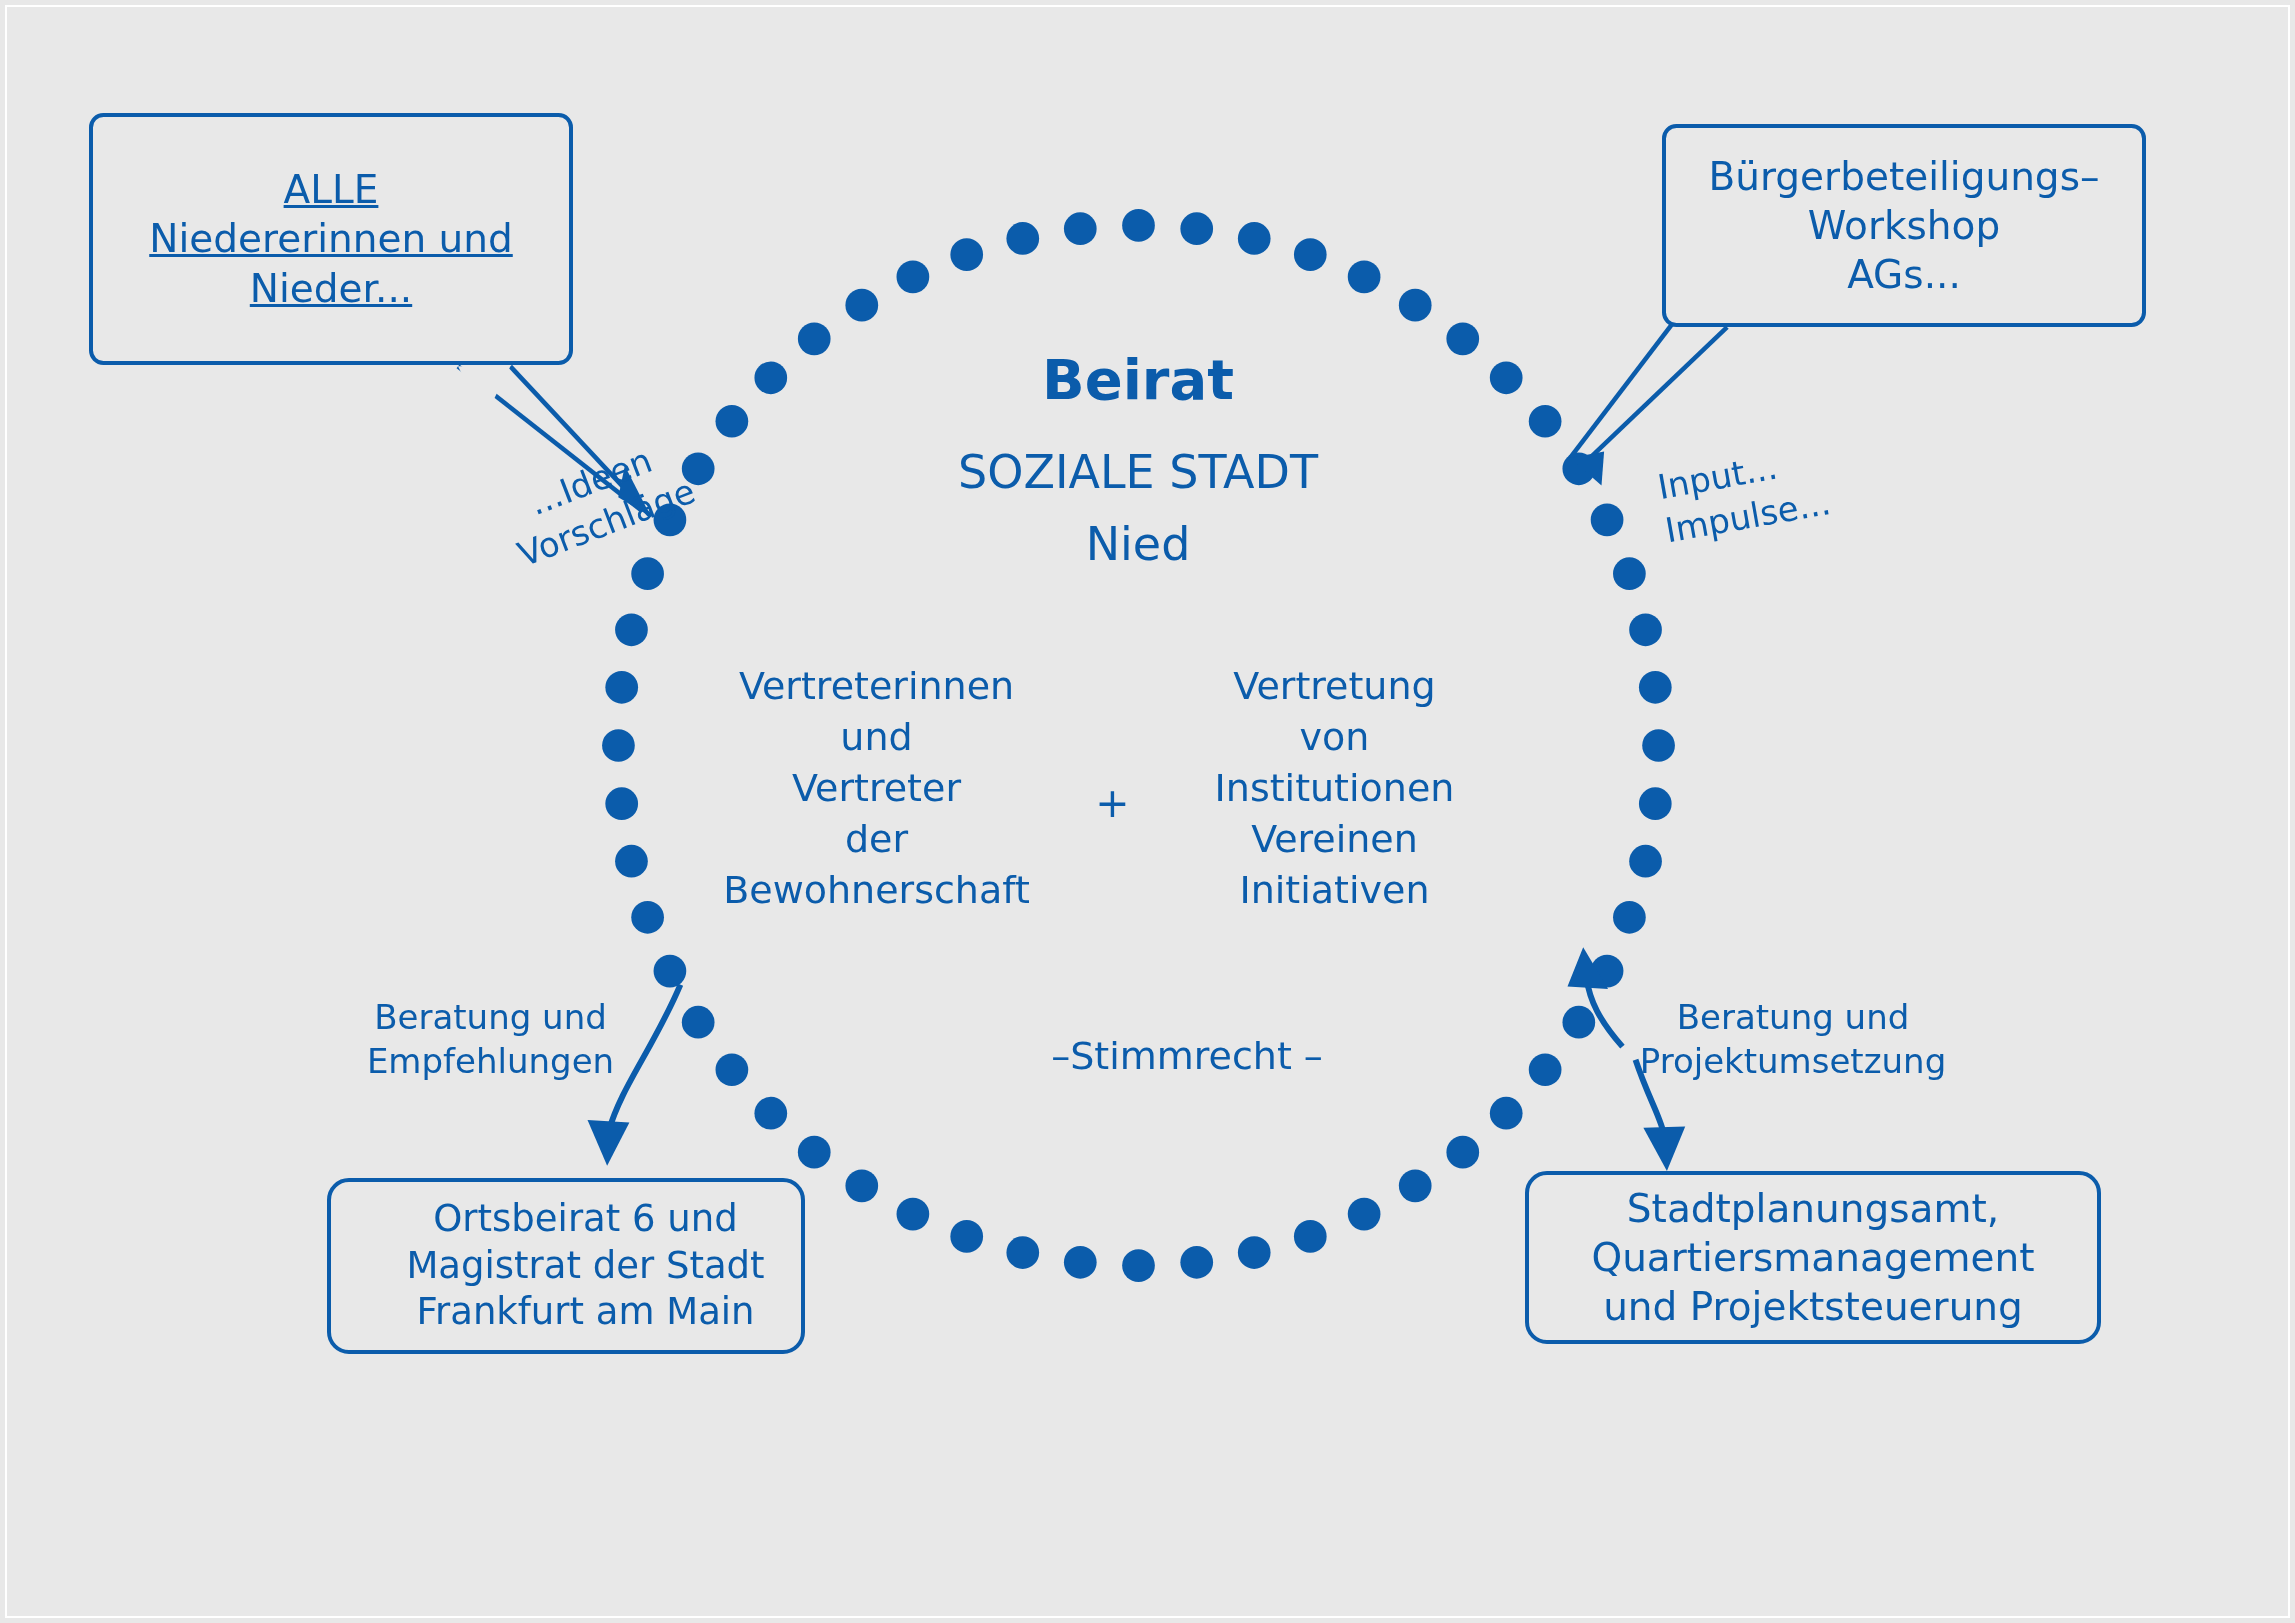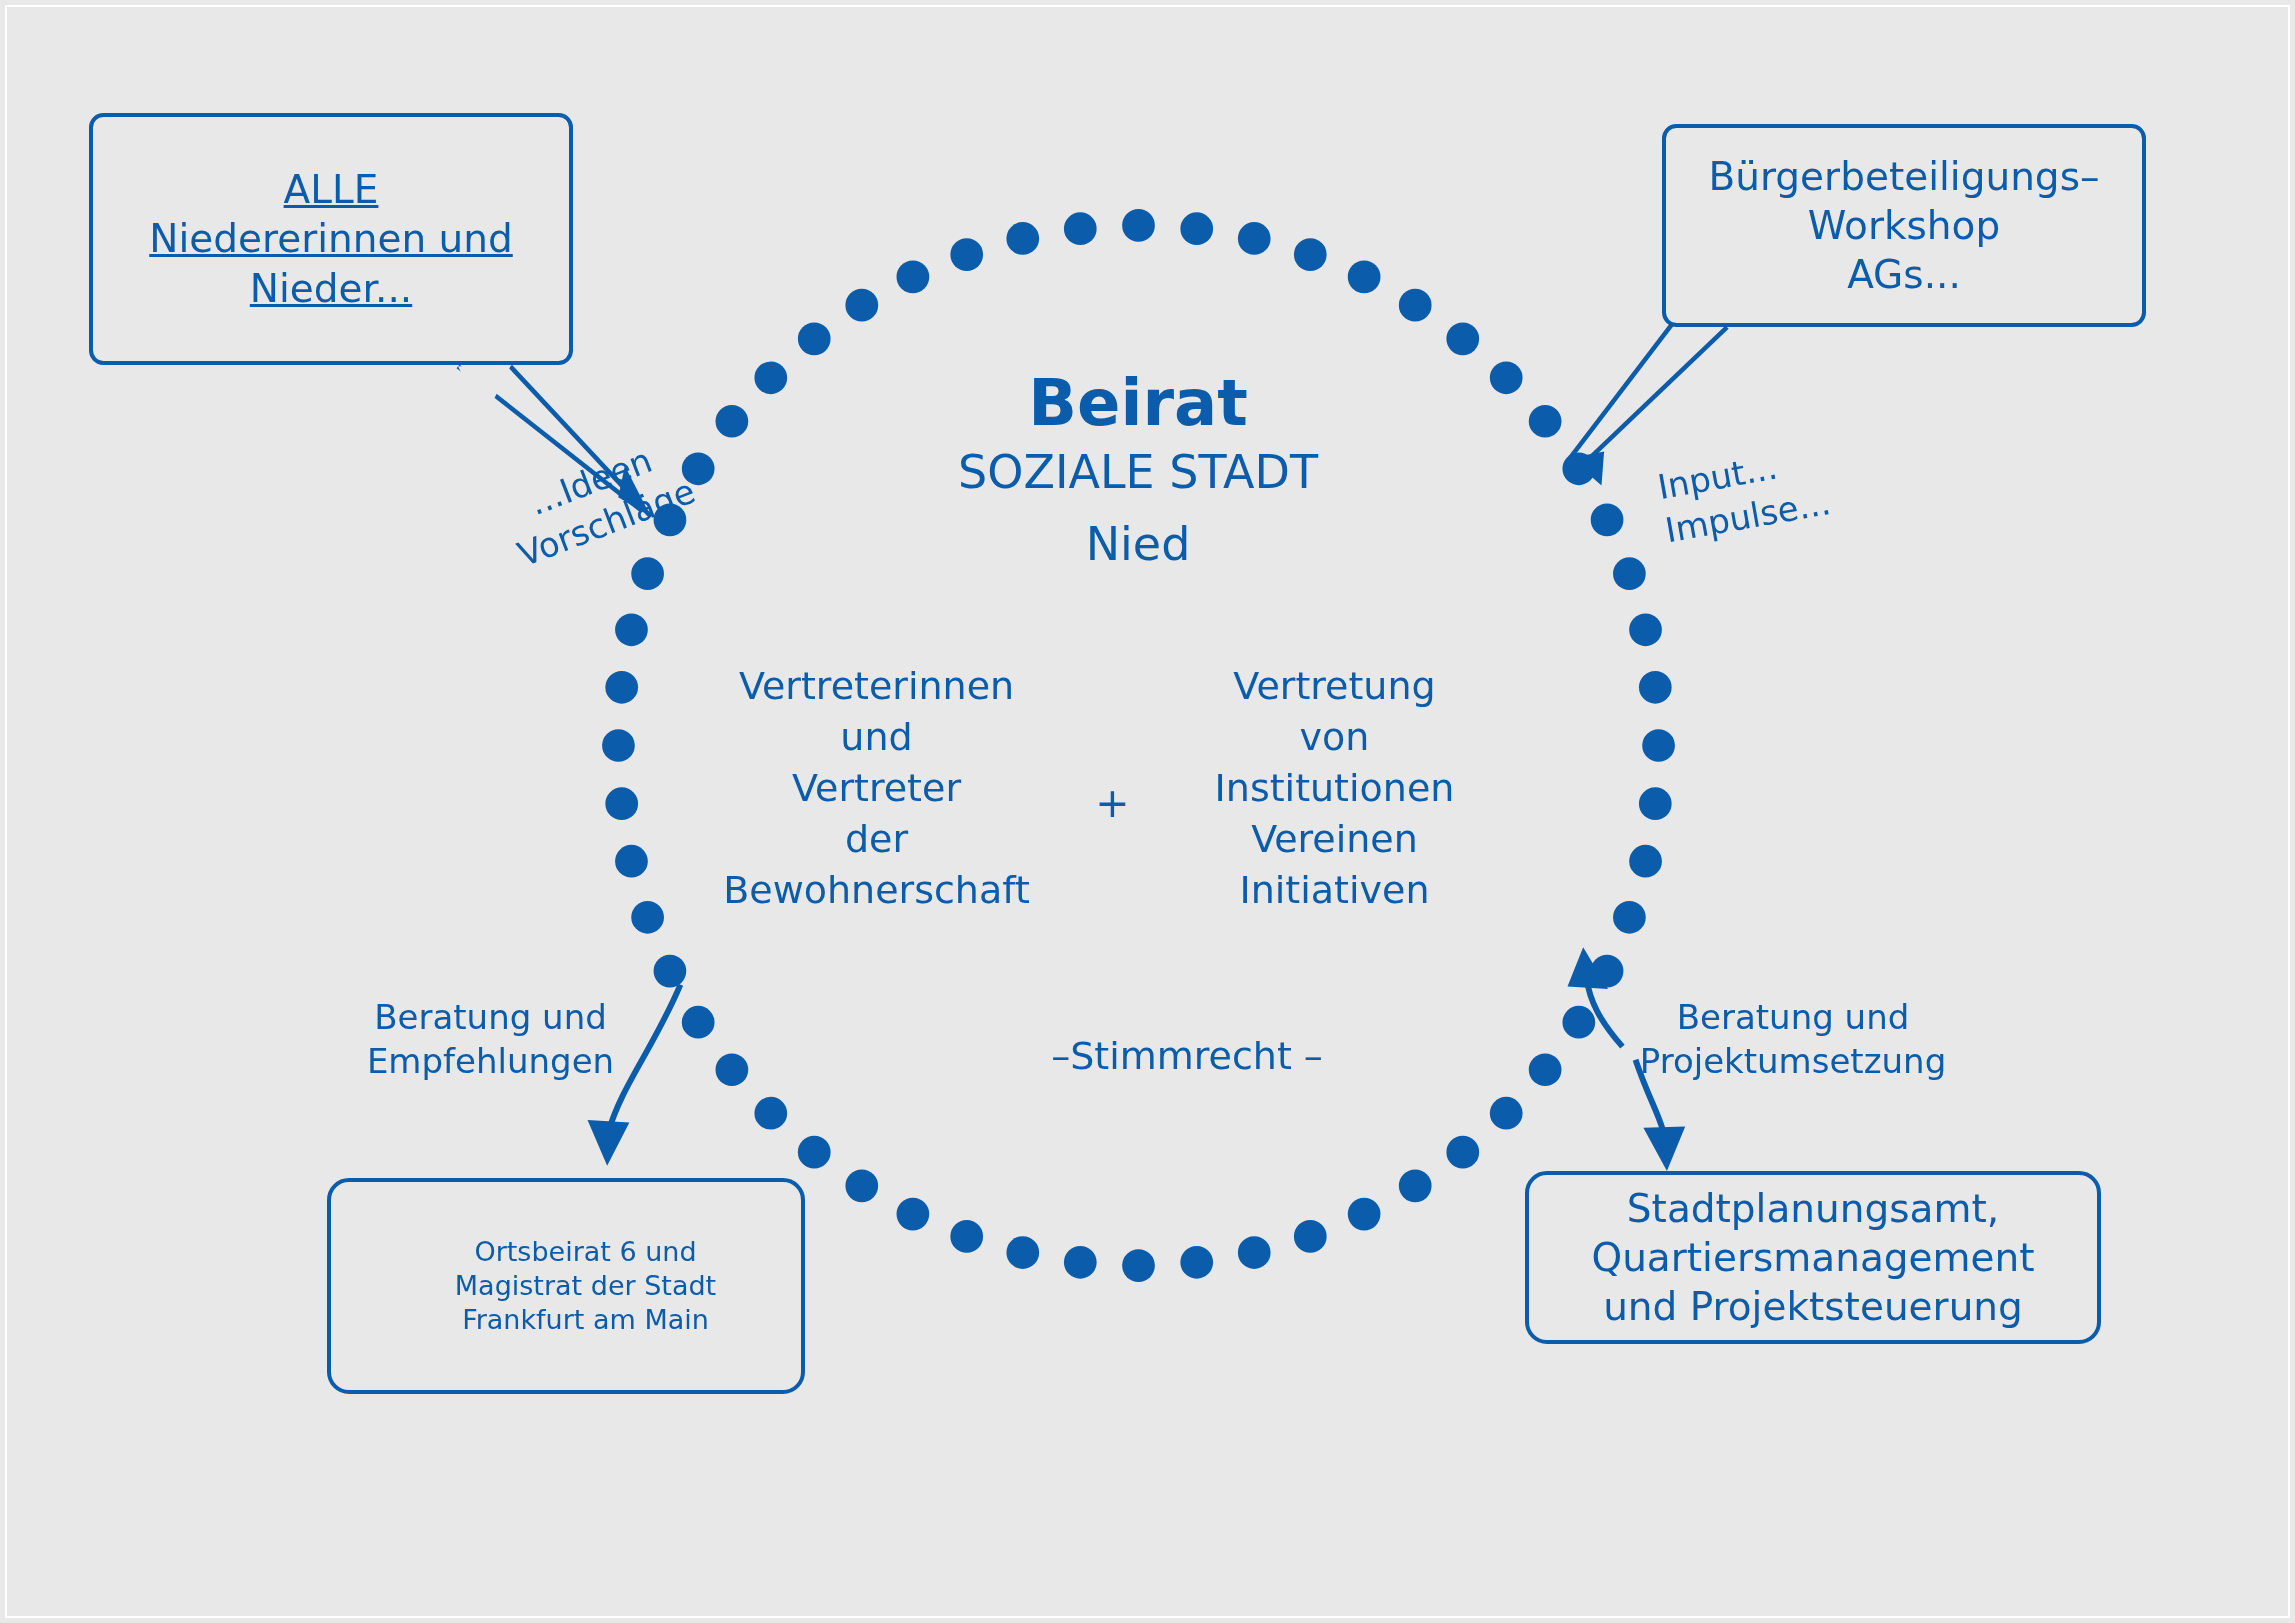--- a/index.html
+++ b/index.html
@@ -39,24 +39,23 @@
   
   .center-block {
     position: absolute;
     text-align: center;
     color: #0b5cab;
   }
   #center-title {
     left: 811px;
     top: 347px;
     width: 654px;
-    font-size: 64px;
+    font-size: 56px;
     font-weight: bold;
     letter-spacing: 0px;
-    margin-top: 19px;
   }
   #center-sub1 {
     left: 811px;
     top: 445px;
     width: 654px;
     font-size: 46px;
     font-weight: 400;
   }
   #center-sub2 {
     left: 811px;
@@ -123,22 +122,22 @@
     top: 124px;
     width: 484px;
     height: 203px;
     font-size: 39px;
     border-radius: 14.4px;
   }
   #box-ortsbeirat {
     left: 327px;
     top: 1178px;
     width: 478px;
-    height: 216px;
-    font-size: 27px;
+    height: 176px;
+    font-size: 37px;
     padding-left: 39px;
   }
   #box-stadtplanung {
     left: 1525px;
     top: 1171px;
     width: 576px;
     height: 173px;
     font-size: 39px;
   }
 

